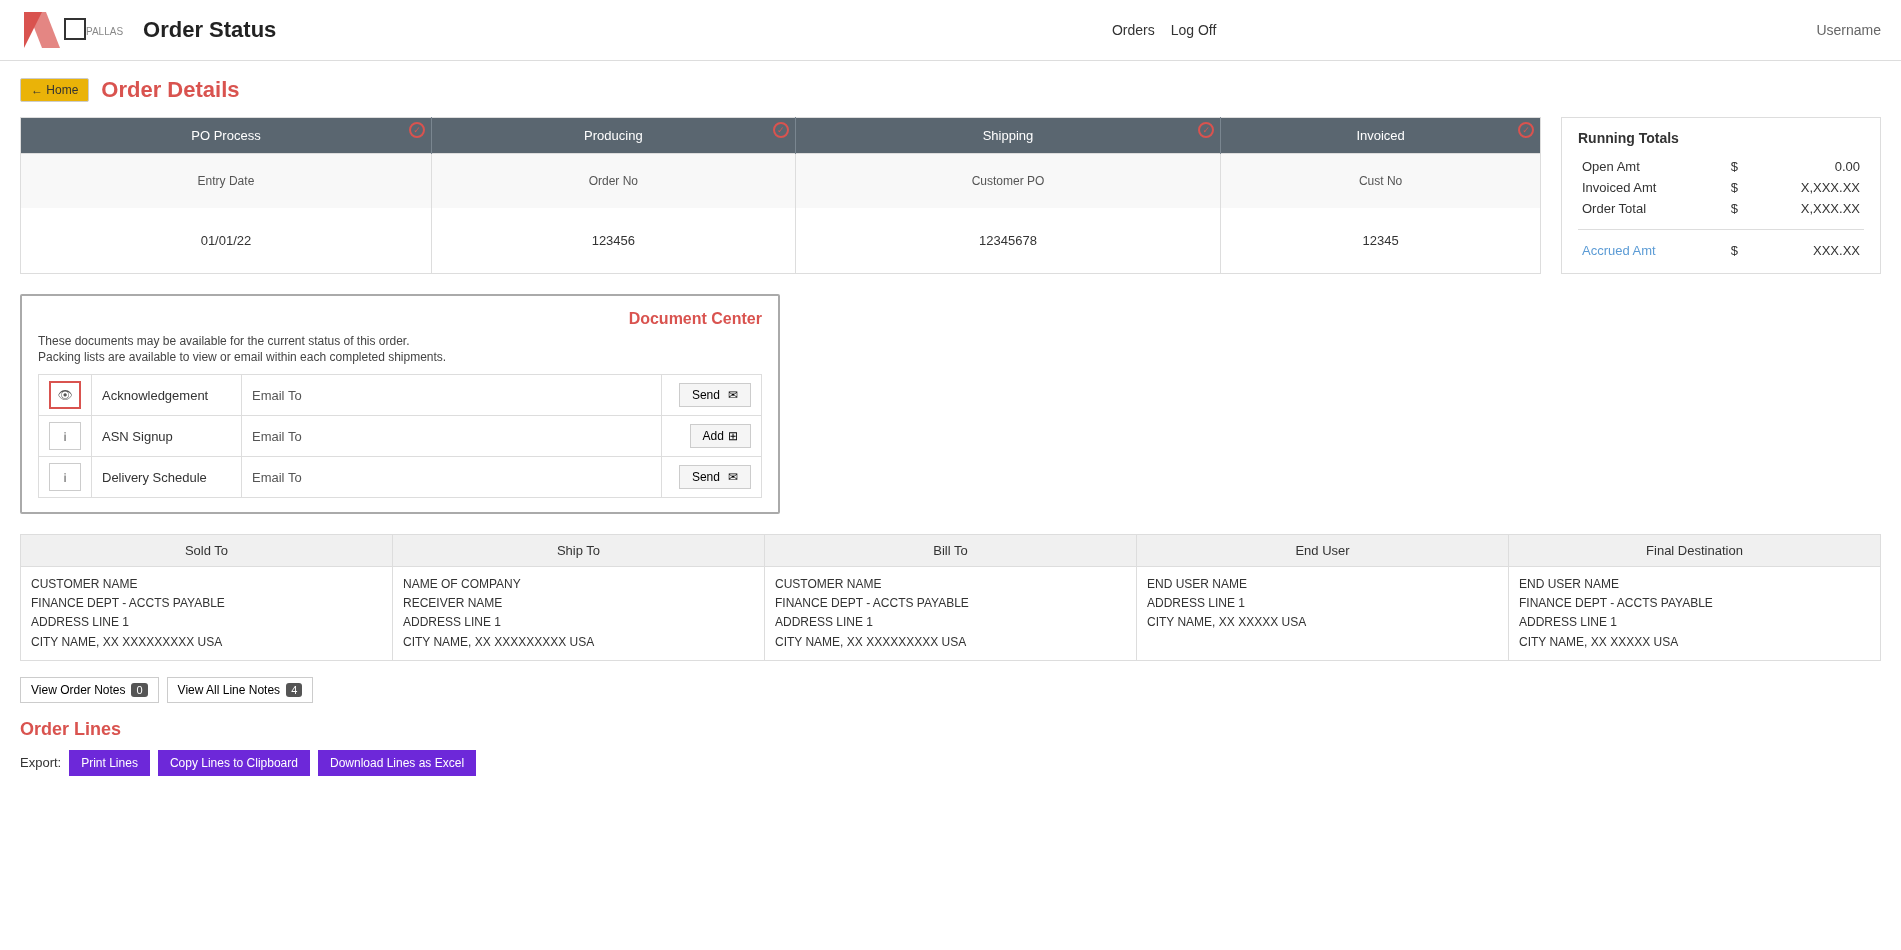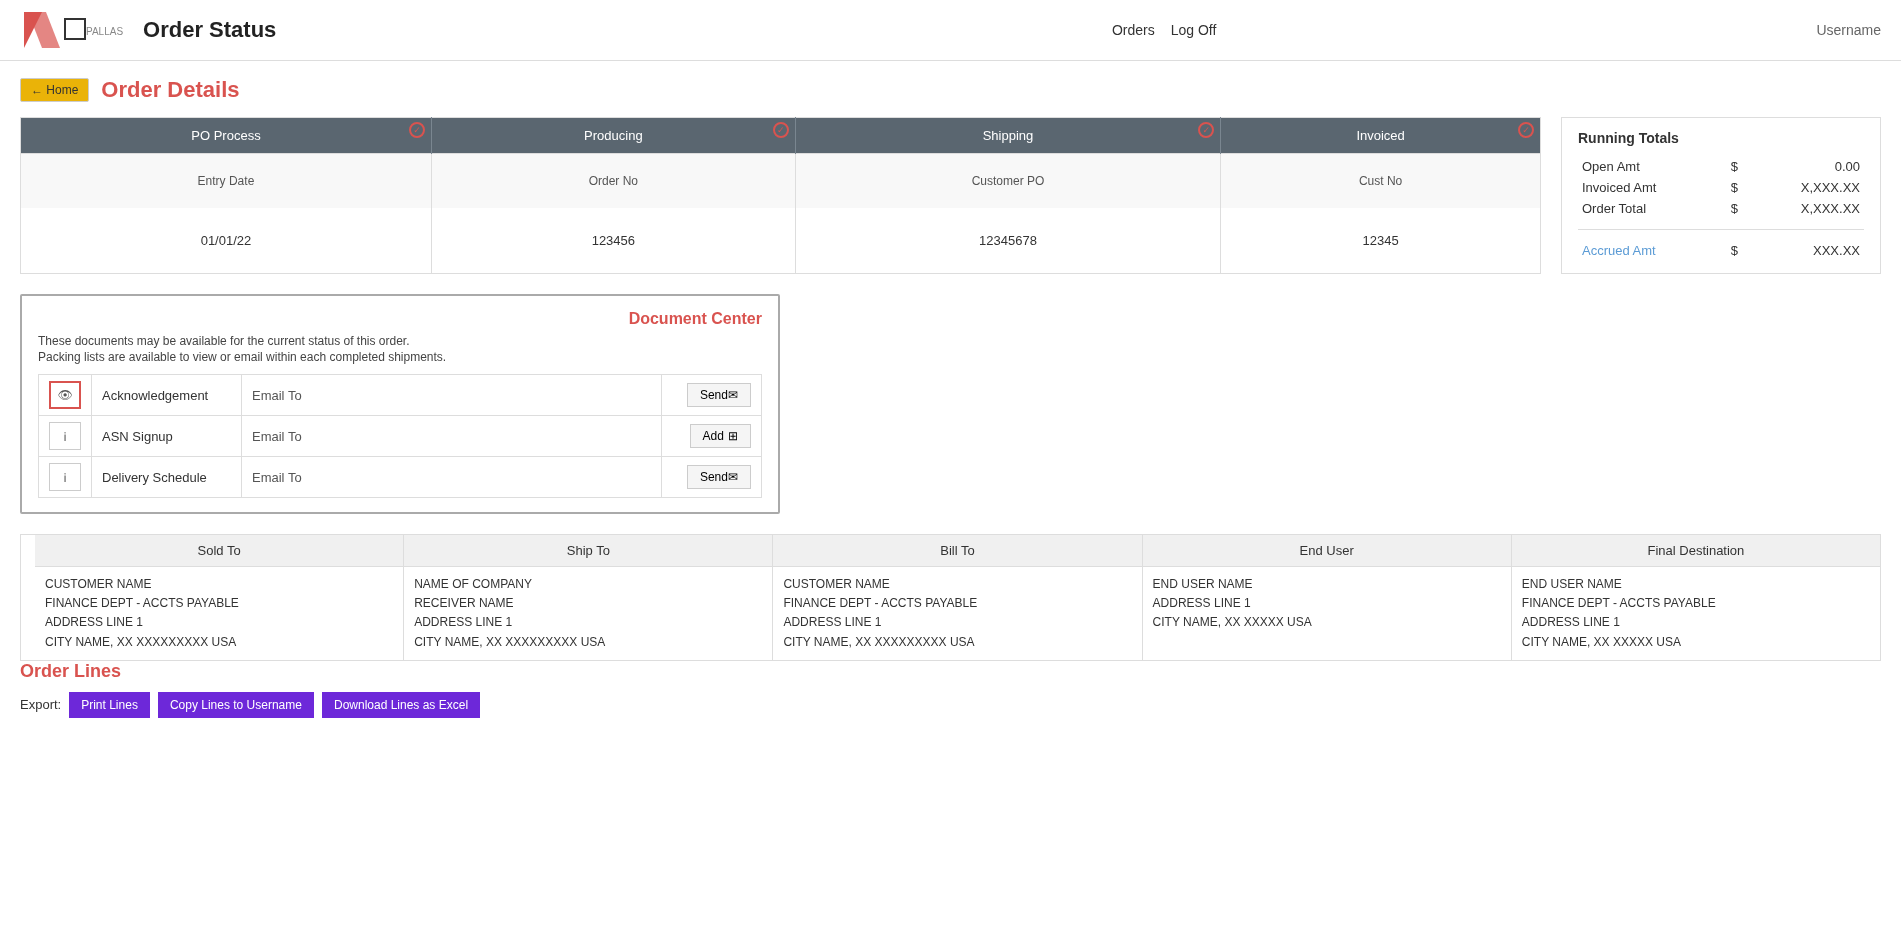--- a/index.html
+++ b/index.html
@@ -258,38 +258,38 @@
       text-align: right;
     }
     .send-btn {
       border: 1px solid #ccc;
       background: #f5f5f5;
       padding: 4px 12px;
       font-size: 12px;
       cursor: pointer;
       display: inline-flex;
       align-items: flex-start;
-      gap: 0;
+      gap: 8px;
     }
     .add-btn {
       border: 1px solid #ccc;
       background: #f5f5f5;
       padding: 4px 12px;
       font-size: 12px;
       cursor: pointer;
       display: inline-flex;
       align-items: center;
       gap: 4px;
     }
 
     
     .address-section {
       display: flex;
       border: 1px solid #ddd;
-      padding-left: 14px;
+      margin-bottom: 16px;
     }
     .address-col {
       flex: 1;
       border-right: 1px solid #ddd;
       padding: 0;
     }
     .address-col:last-child { border-right: none; }
     .address-header {
       background: #f0f0f0;
       padding: 8px 10px;
@@ -560,24 +560,34 @@
       <div class="address-header">Final Destination</div>
       <div class="address-body">
         <div>END USER NAME</div>
         <div>FINANCE DEPT - ACCTS PAYABLE</div>
         <div>ADDRESS LINE 1</div>
         <div>CITY NAME, XX XXXXX USA</div>
       </div>
     </div>
   </div>
 
+  <div class="notes-row">
+    <button class="notes-btn">
+      <span>View Order Notes</span>
+      <span class="notes-badge">0</span>
+    </button>
+    <button class="notes-btn">
+      <span>View All Line Notes</span>
+      <span class="notes-badge">4</span>
+    </button>
+  </div>
 
   <div>
     <div class="order-lines-title">Order Lines</div>
     <div class="export-row">
       <span class="export-label">Export:</span>
       <button class="export-btn">Print Lines</button>
-      <button class="export-btn">Copy Lines to Username</button>
+      <button class="export-btn">Copy Lines to Clipboard</button>
       <button class="export-btn">Download Lines as Excel</button>
     </div>
   </div>
 
 </div>
 
 </body></html>

